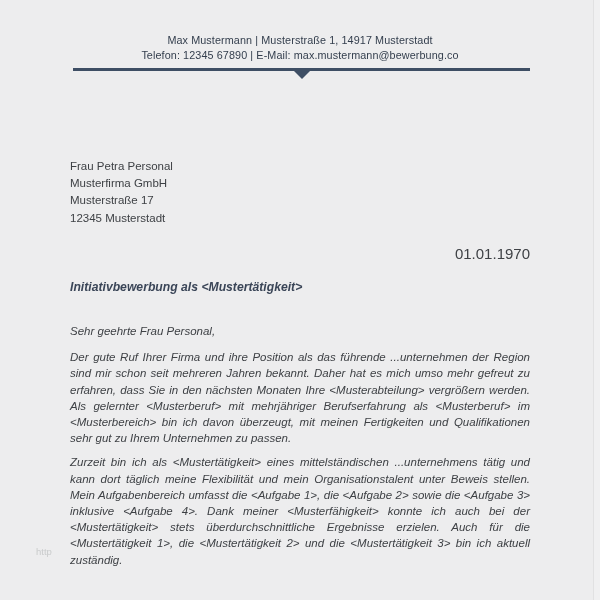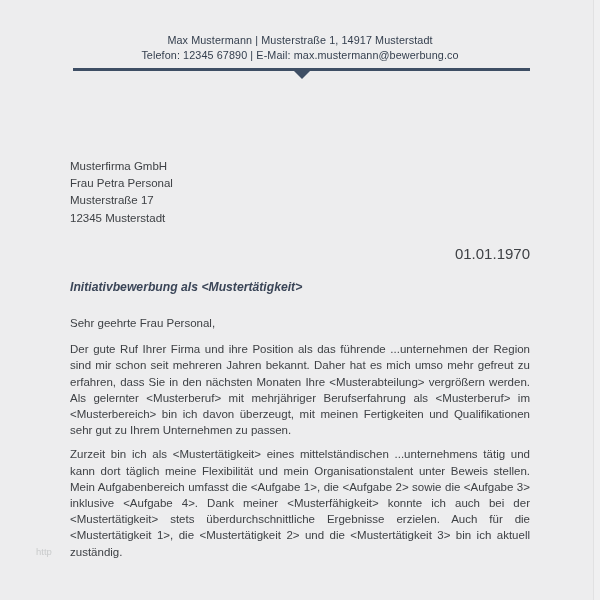--- a/index.html
+++ b/index.html
@@ -71,21 +71,21 @@
     font-weight: bold;
     font-style: italic;
   }
   .letter-body {
     position: absolute;
     top: 315px; left: 70px; right: 70px;
     color: #3e4145;
     font-size: 11.5px;
     line-height: 16.2px;
   }
-  .letter-body p { margin: 0 0 8px 0; }
+  .letter-body p { margin: 8px 0 8px 0; font-style: italic; }
   .letter-body p.salutation { margin-bottom: 10px; }
   .letter-body p.justify { text-align: justify; }
   .watermark {
     position: absolute;
     left: 36px; top: 546px;
     color: #c9cbcc;
     font-size: 9.5px;
   }
 </style>
 </head>
@@ -96,22 +96,22 @@
   <header class="letterhead">
     <div>Max Mustermann | Musterstraße 1, 14917 Musterstadt</div>
     <div>Telefon: 12345 67890 | E-Mail: max.mustermann@bewerbung.co</div>
   </header>
 
   <div class="divider">
     <div class="divider-arrow"></div>
   </div>
 
   <div class="recipient">
+    <div>Frau Petra Personal</div>
     <div>Musterfirma GmbH</div>
-    <div>Frau Petra Personal</div>
     <div>Musterstraße 17</div>
     <div>12345 Musterstadt</div>
   </div>
 
   <div class="date">01.01.1970</div>
 
   <div class="subject">Initiativbewerbung als &lt;Mustertätigkeit&gt;</div>
 
   <div class="letter-body">
     <p class="salutation">Sehr geehrte Frau Personal,</p>

